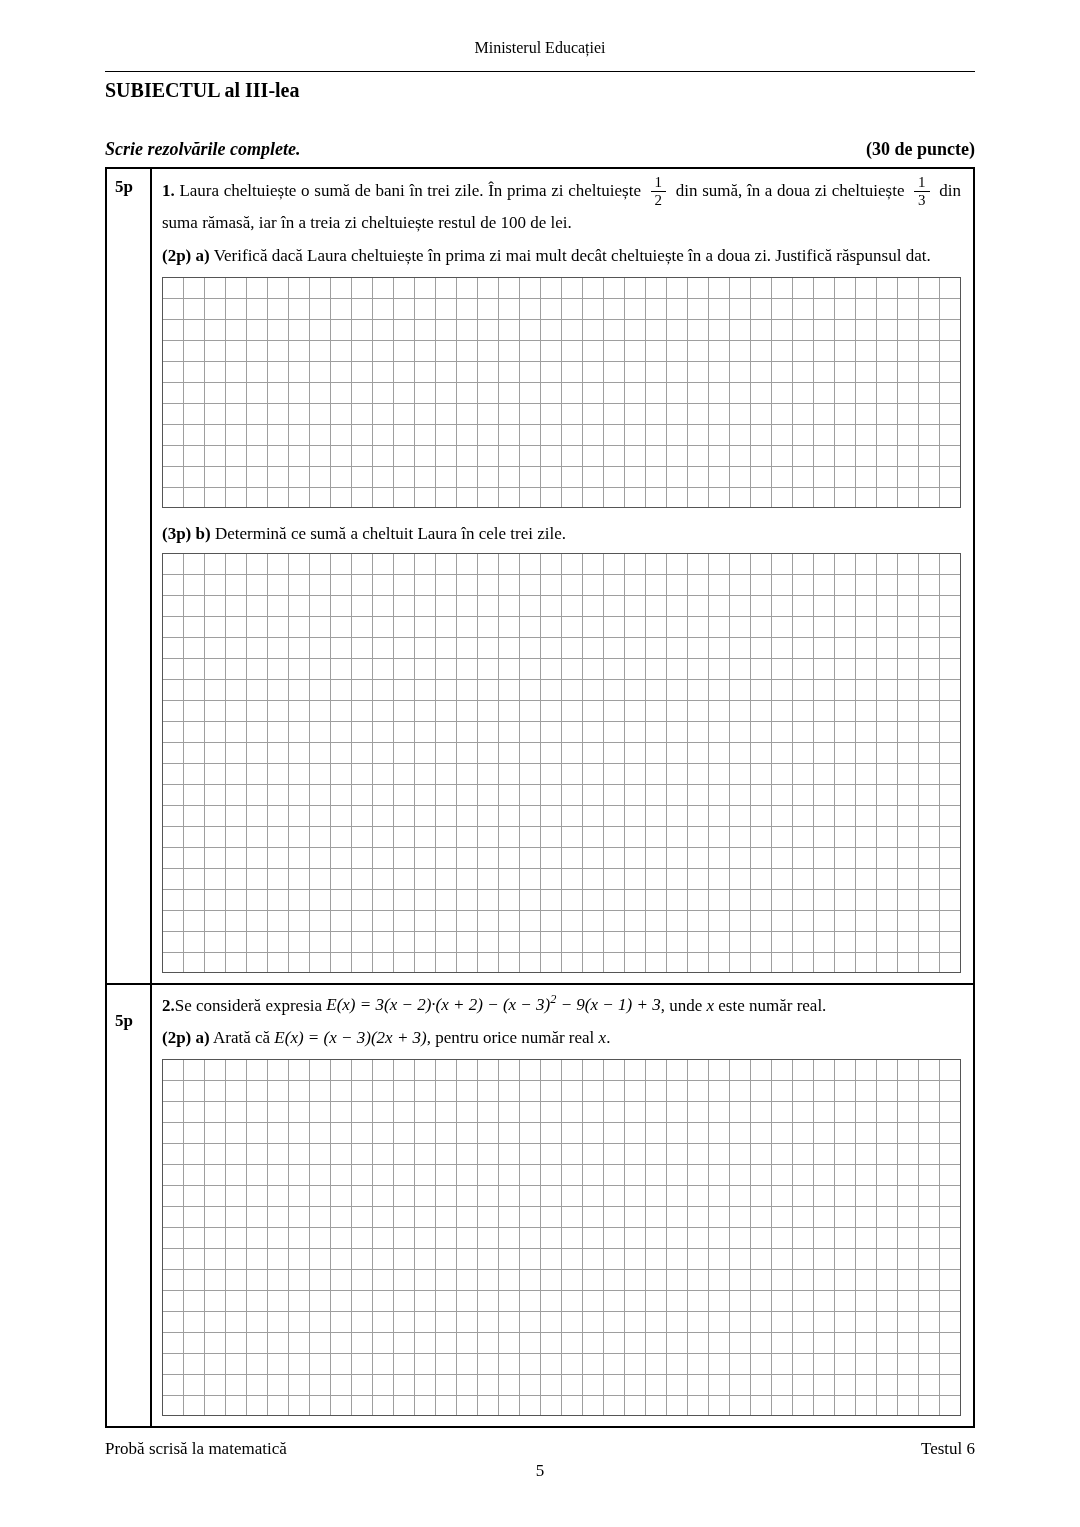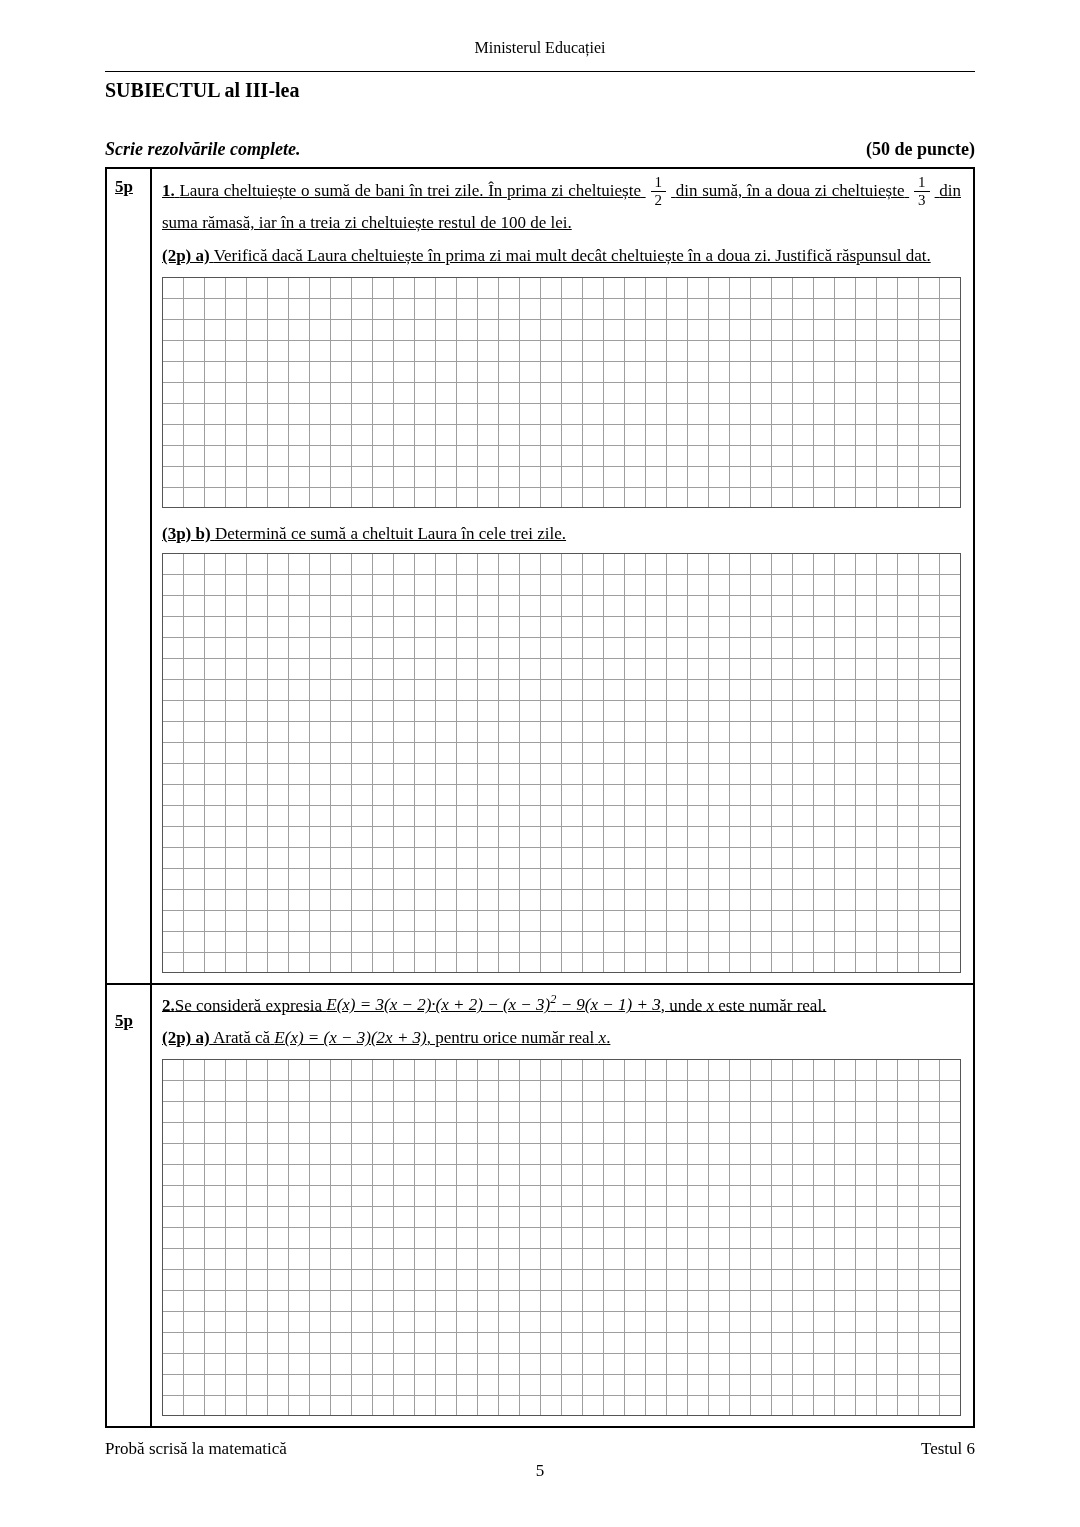--- a/index.html
+++ b/index.html
@@ -17,21 +17,21 @@
   .header { text-align: center; font-size: 16px; line-height: 1.3; border-bottom: 1px solid #000; padding-bottom: 12px; }
   .header div { white-space: nowrap; }
 
   
   .sec-title { font-size: 20px; font-weight: bold; margin-top: 7px; }
   .sec-row { display: flex; justify-content: space-between; align-items: baseline; font-size: 18px; margin-top: 2px; }
   .instr { font-weight: bold; font-style: italic; margin-top: 35px; }
   .pts { font-weight: bold; }
 
   
-  .table { border: 2px solid #000; margin-top: 7px; text-decoration: underline; }
+  .table { border: 2px solid #000; margin-top: 7px; }
   .prow { display: flex; }
   .prow + .prow { border-top: 2px solid #000; }
   .pcol { flex: 0 0 45px; width: 45px; border-right: 2px solid #000; font-weight: bold; font-size: 17px; padding: 8px 0 0 8px; }
   .pcol.low { padding-top: 26px; }
   .pcontent { flex: 1 1 auto; min-width: 0; padding: 6px 12px 10px 10px; }
 
   .stmt { margin: 0; text-align: justify; font-size: 17px; line-height: 1.6; }
   .part { margin: 8px 0 0 0; text-align: justify; font-size: 17px; line-height: 1.45; }
   .part-b { margin-top: 14px; }
   b.lbl { font-weight: bold; }
@@ -66,21 +66,21 @@
 
 <div class="page">
 
   <div class="header">
     <div>Ministerul Educației</div>
   </div>
 
   <div class="sec-title">SUBIECTUL al III-lea</div>
   <div class="sec-row">
     <span class="instr">Scrie rezolvările complete.</span>
-    <span class="pts">(50 de puncte)</span>
+    <span class="pts">(30 de puncte)</span>
   </div>
 
   <div class="table">
 
     <div class="prow">
       <div class="pcol">5p</div>
       <div class="pcontent">
         <p class="stmt">
           <b class="lbl">1.</b>
           <span>Laura cheltuiește o sumă de bani în trei zile. În prima zi cheltuiește</span>

